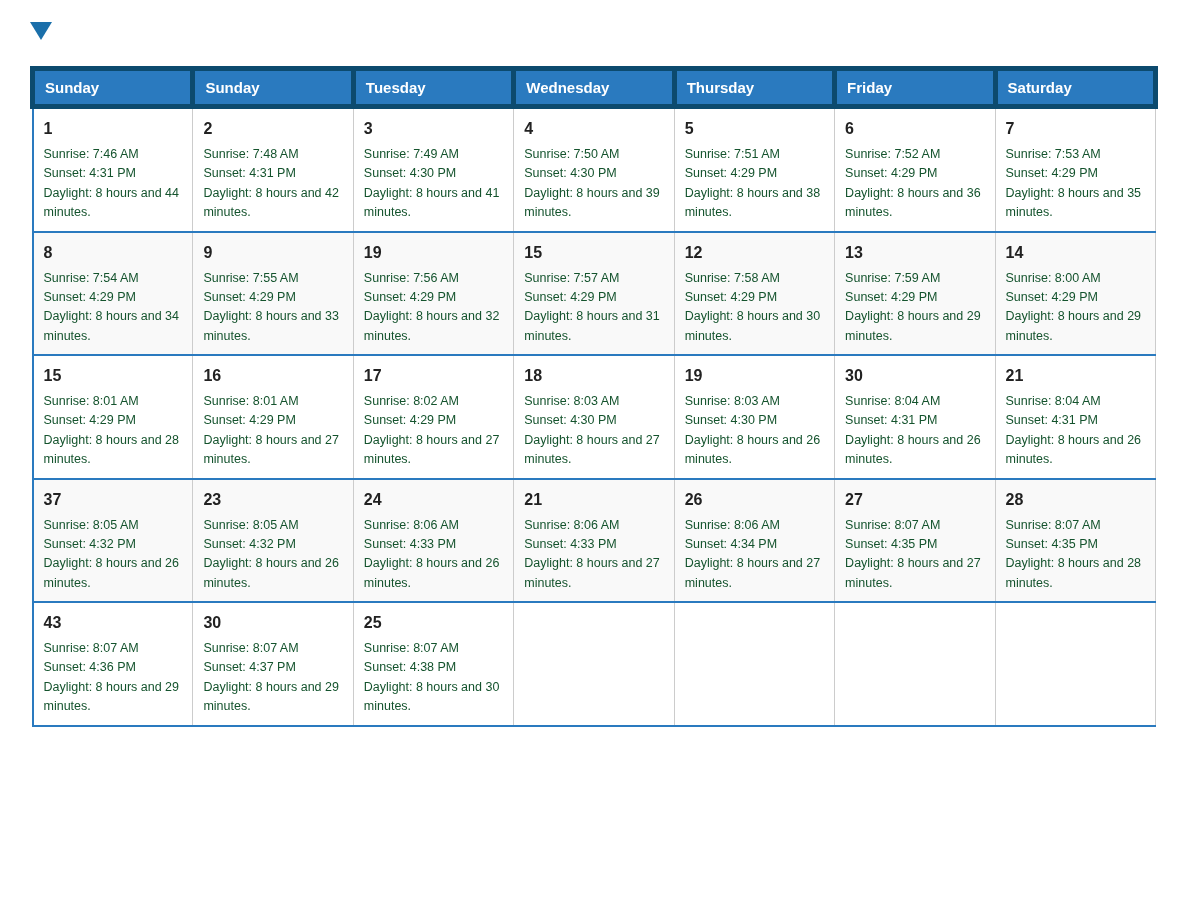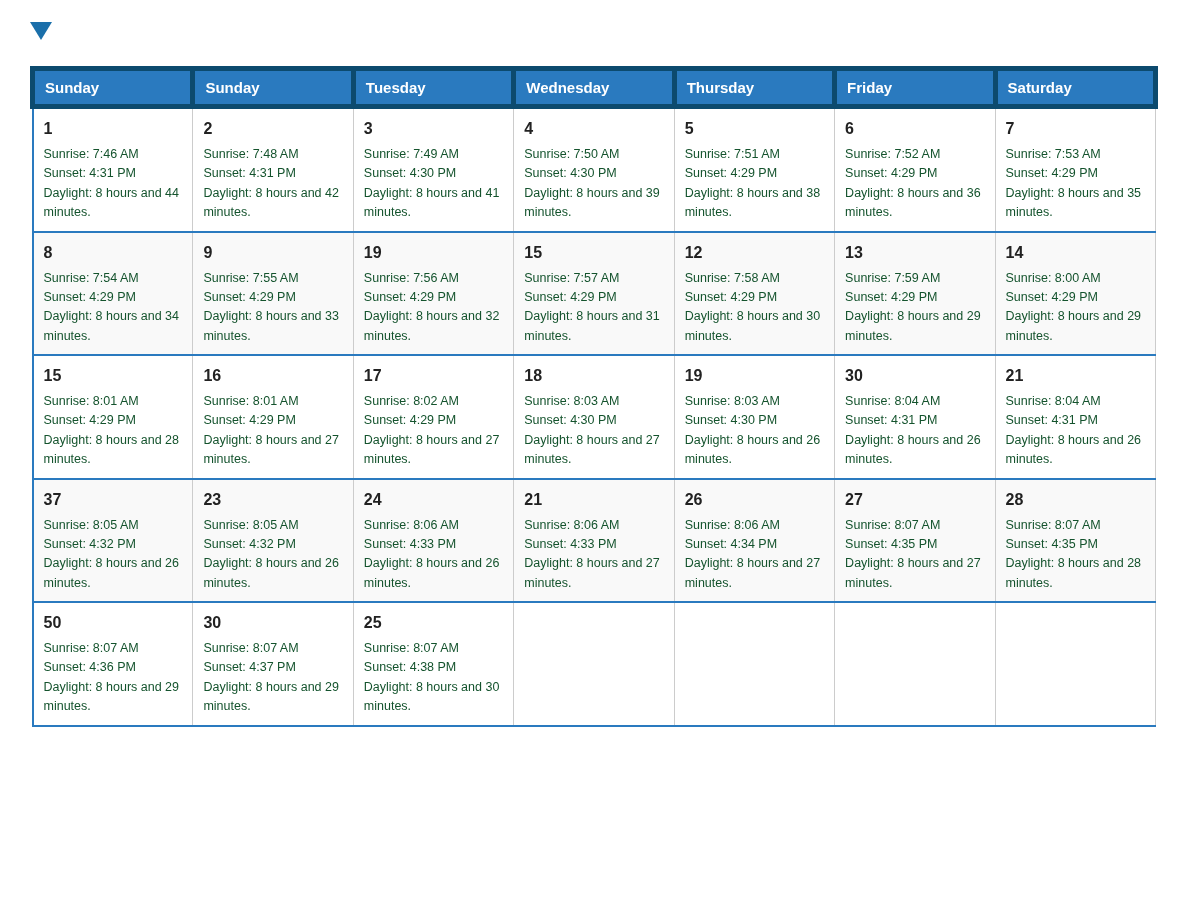--- a/index.html
+++ b/index.html
@@ -257,21 +257,21 @@
           <span class="day-number">27</span>
           <div class="day-info">Sunrise: 8:07 AM<br>Sunset: 4:35 PM<br>Daylight: 8 hours and 27 minutes.</div>
         </td>
         <td>
           <span class="day-number">28</span>
           <div class="day-info">Sunrise: 8:07 AM<br>Sunset: 4:35 PM<br>Daylight: 8 hours and 28 minutes.</div>
         </td>
       </tr>
       <tr>
         <td>
-          <span class="day-number">50</span>
+          <span class="day-number">43</span>
           <div class="day-info">Sunrise: 8:07 AM<br>Sunset: 4:36 PM<br>Daylight: 8 hours and 29 minutes.</div>
         </td>
         <td>
           <span class="day-number">30</span>
           <div class="day-info">Sunrise: 8:07 AM<br>Sunset: 4:37 PM<br>Daylight: 8 hours and 29 minutes.</div>
         </td>
         <td>
           <span class="day-number">25</span>
           <div class="day-info">Sunrise: 8:07 AM<br>Sunset: 4:38 PM<br>Daylight: 8 hours and 30 minutes.</div>
         </td>

